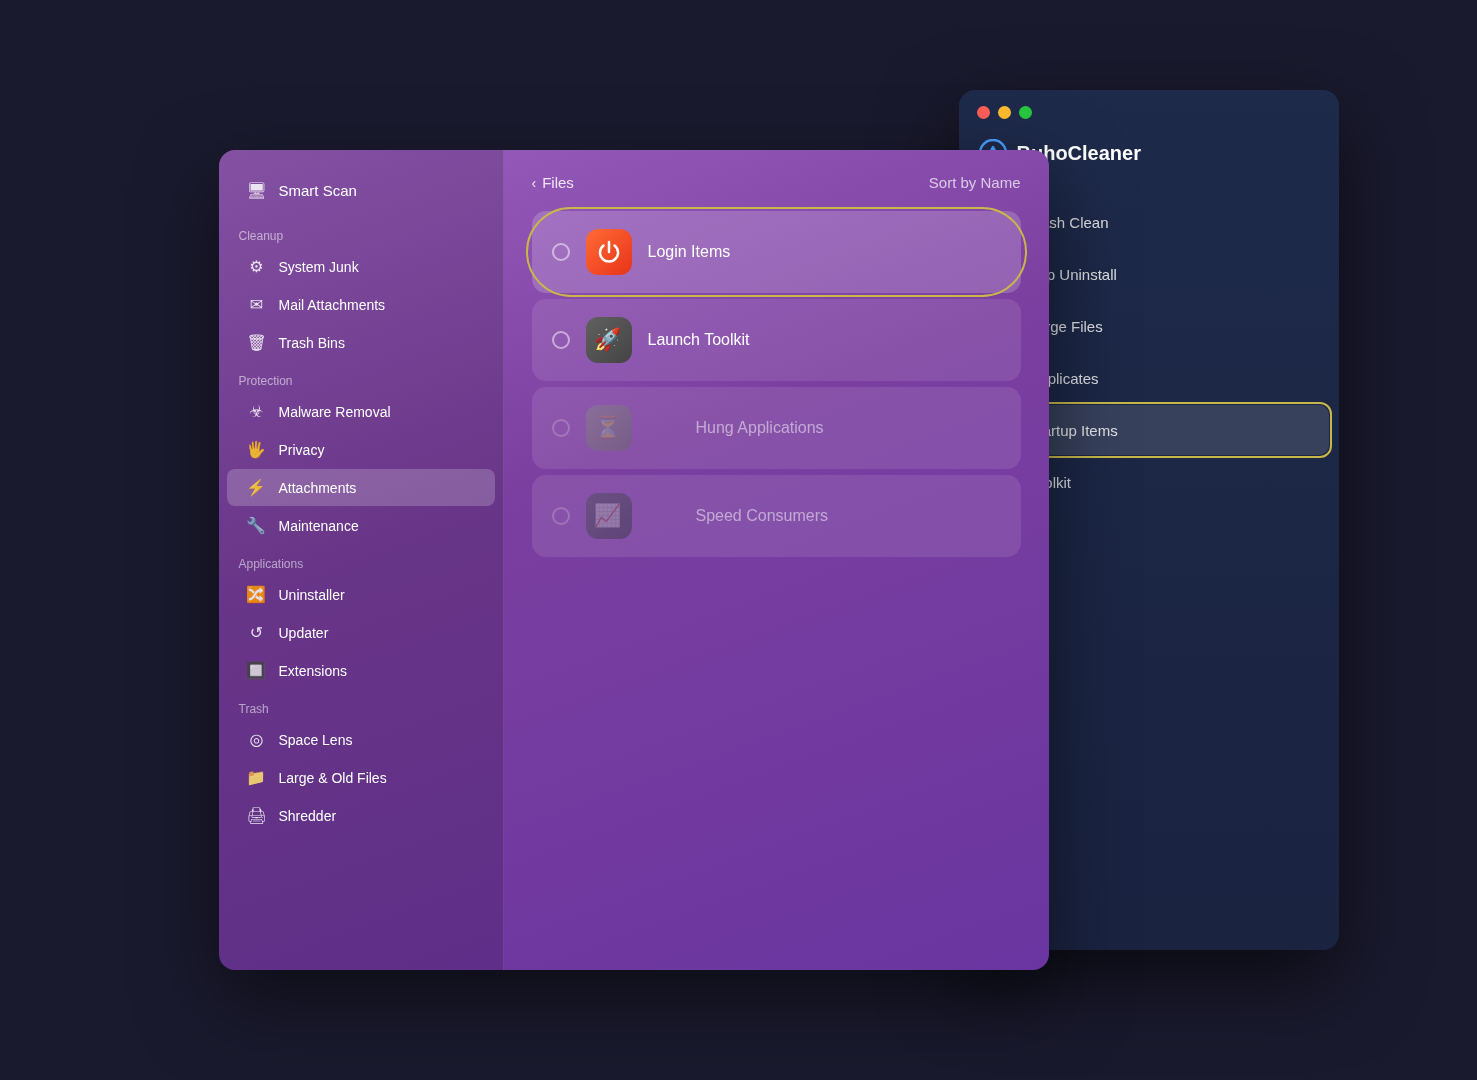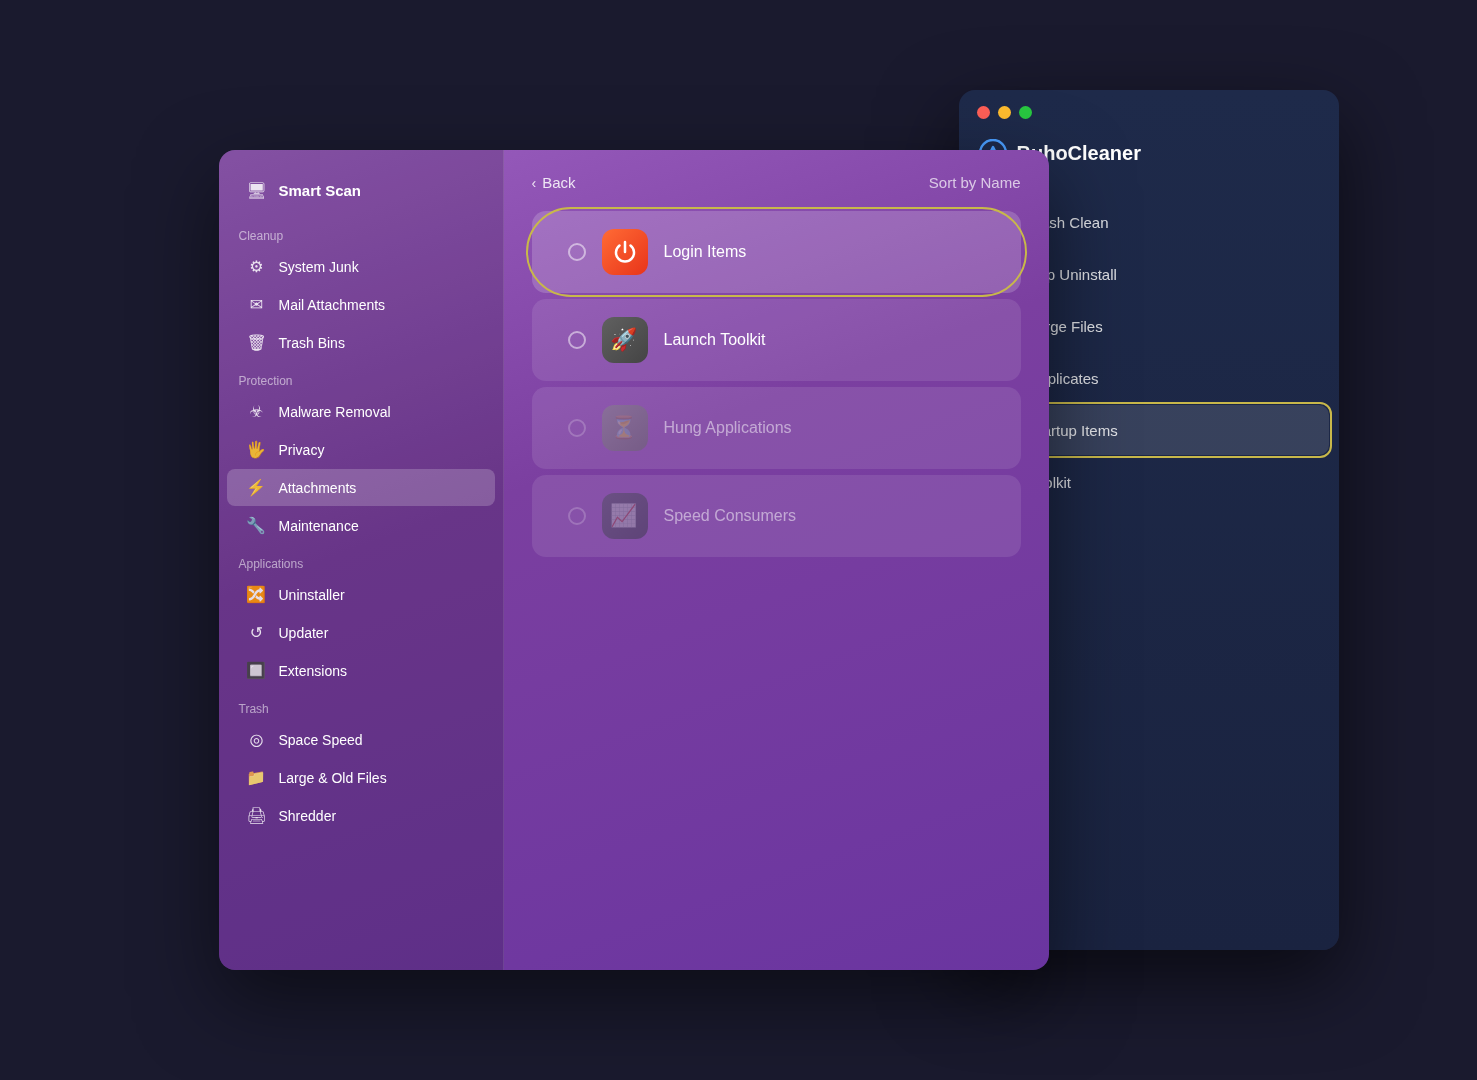--- a/index.html
+++ b/index.html
@@ -199,21 +199,21 @@
       margin-top: 8px;
       display: flex;
       flex-direction: column;
       gap: 6px;
     }
 
     .list-item {
       display: flex;
       align-items: center;
       gap: 16px;
-      padding: 18px 36px;
+      padding: 18px 20px;
       background: rgba(255,255,255,0.1);
       border-radius: 14px;
       cursor: pointer;
       position: relative;
     }
 
     .list-item.login-item {
       background: rgba(255,255,255,0.18);
     }
 
@@ -261,38 +261,39 @@
     }
 
     .list-item-label {
       color: white;
       font-size: 16px;
       font-weight: 500;
     }
 
     .list-item.dimmed .list-item-label {
       color: rgba(255,255,255,0.5);
+      margin-left: 48px;
     }
 
     .list-item.dimmed .list-item-icon {
       opacity: 0.5;
     }
 
     
     .smart-scan-item {
       display: flex;
       align-items: center;
       gap: 12px;
       padding: 10px 20px 16px;
     }
 
     .smart-scan-label {
       color: white;
       font-size: 15px;
-      font-weight: 700;
+      font-weight: 400;
     }
   </style>
 </head>
 <body>
 
 <div class="scene">
 
   <div class="buho-window">
     <div class="buho-titlebar">
       <div class="traffic-light tl-red"></div>
@@ -396,36 +397,36 @@
         <span>Updater</span>
       </div>
       <div class="sidebar-item">
         <span class="sidebar-icon">🔲</span>
         <span>Extensions</span>
       </div>
 
       <div class="sidebar-section-label">Trash</div>
       <div class="sidebar-item">
         <span class="sidebar-icon">◎</span>
-        <span>Space Speed</span>
+        <span>Space Lens</span>
       </div>
       <div class="sidebar-item">
         <span class="sidebar-icon">📁</span>
         <span>Large &amp; Old Files</span>
       </div>
       <div class="sidebar-item">
         <span class="sidebar-icon">🖨</span>
         <span>Shredder</span>
       </div>
     </div>
 
     <div class="main-content">
       <div class="back-button">
         <span style="font-size:14px;">‹</span>
-        <span>Back</span>
+        <span>Files</span>
       </div>
 
       <div class="sort-label">
         <span>Sort by Name</span>
       </div>
 
       <div class="items-list">
 
         <div class="list-item login-item">
           <div class="login-oval"></div>

